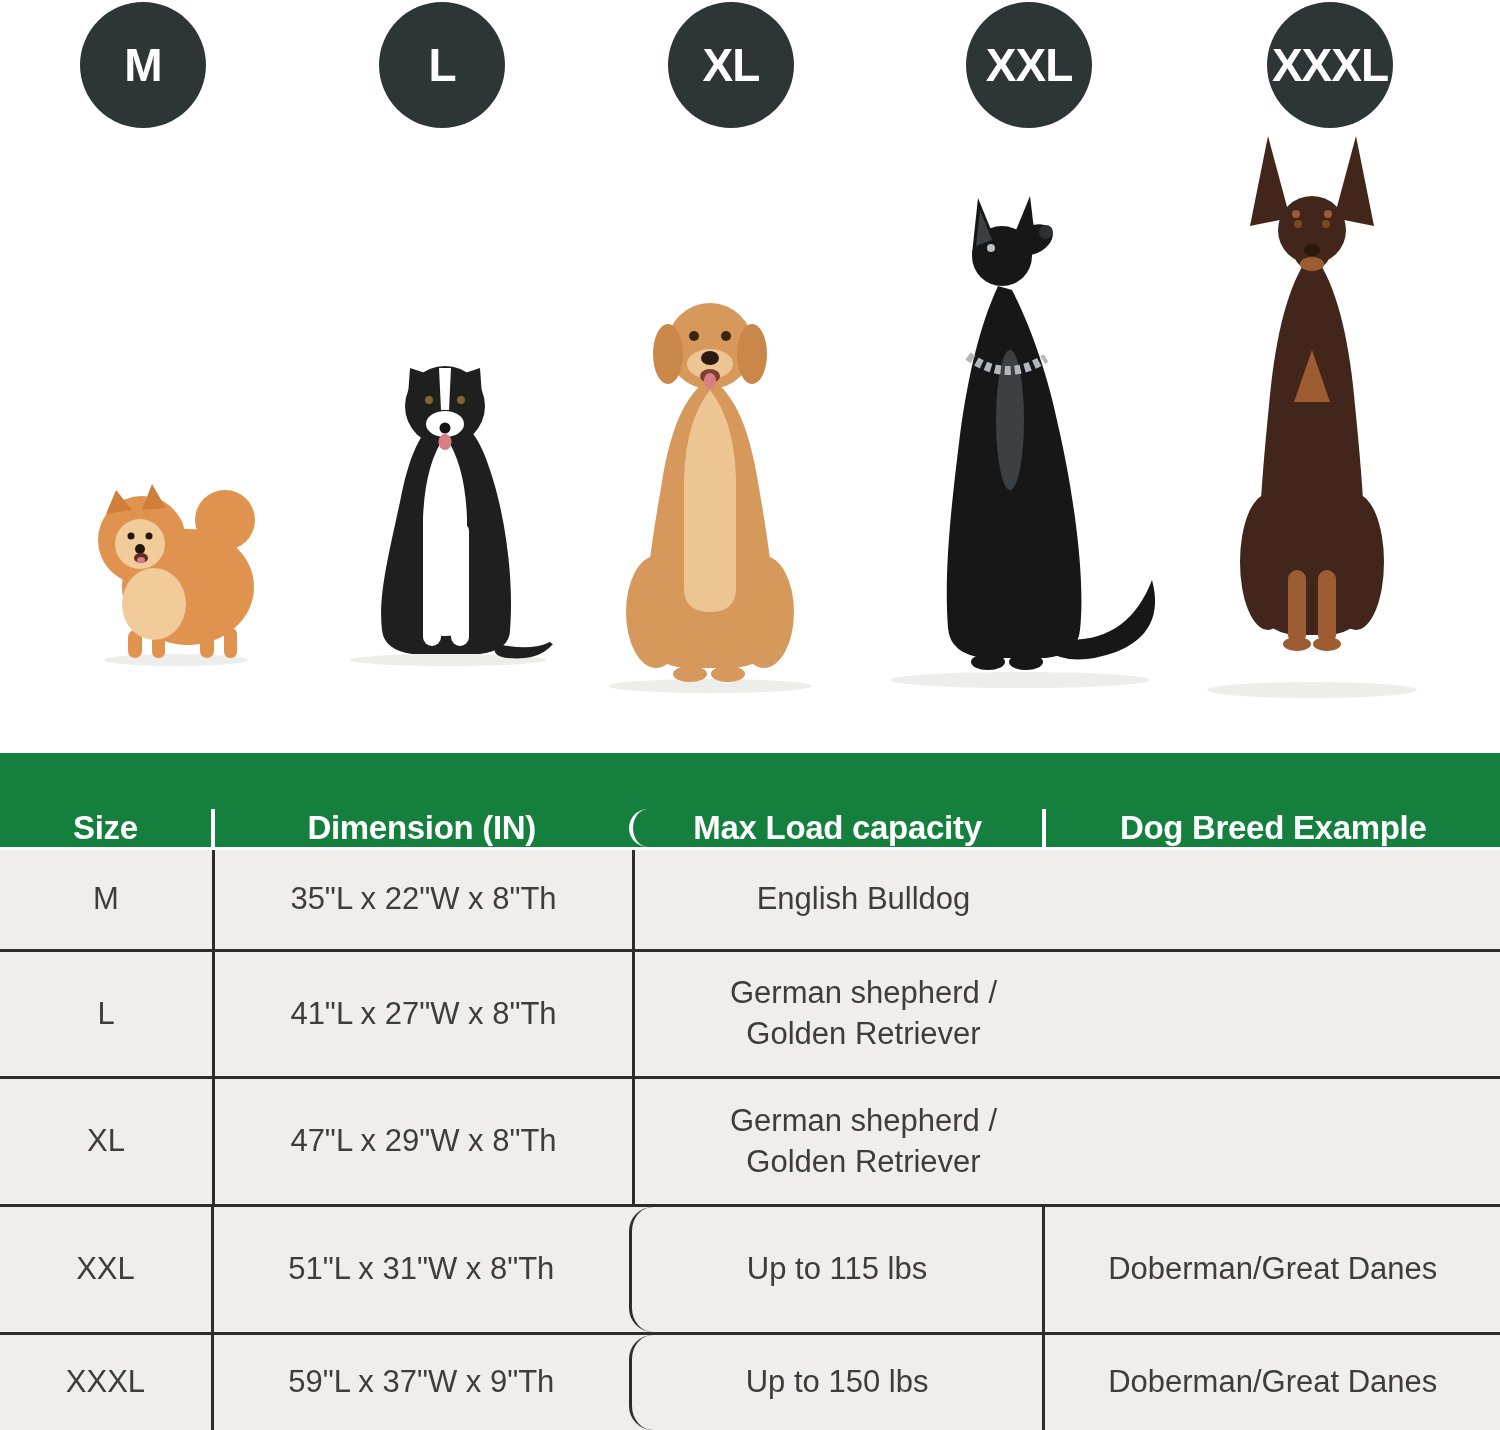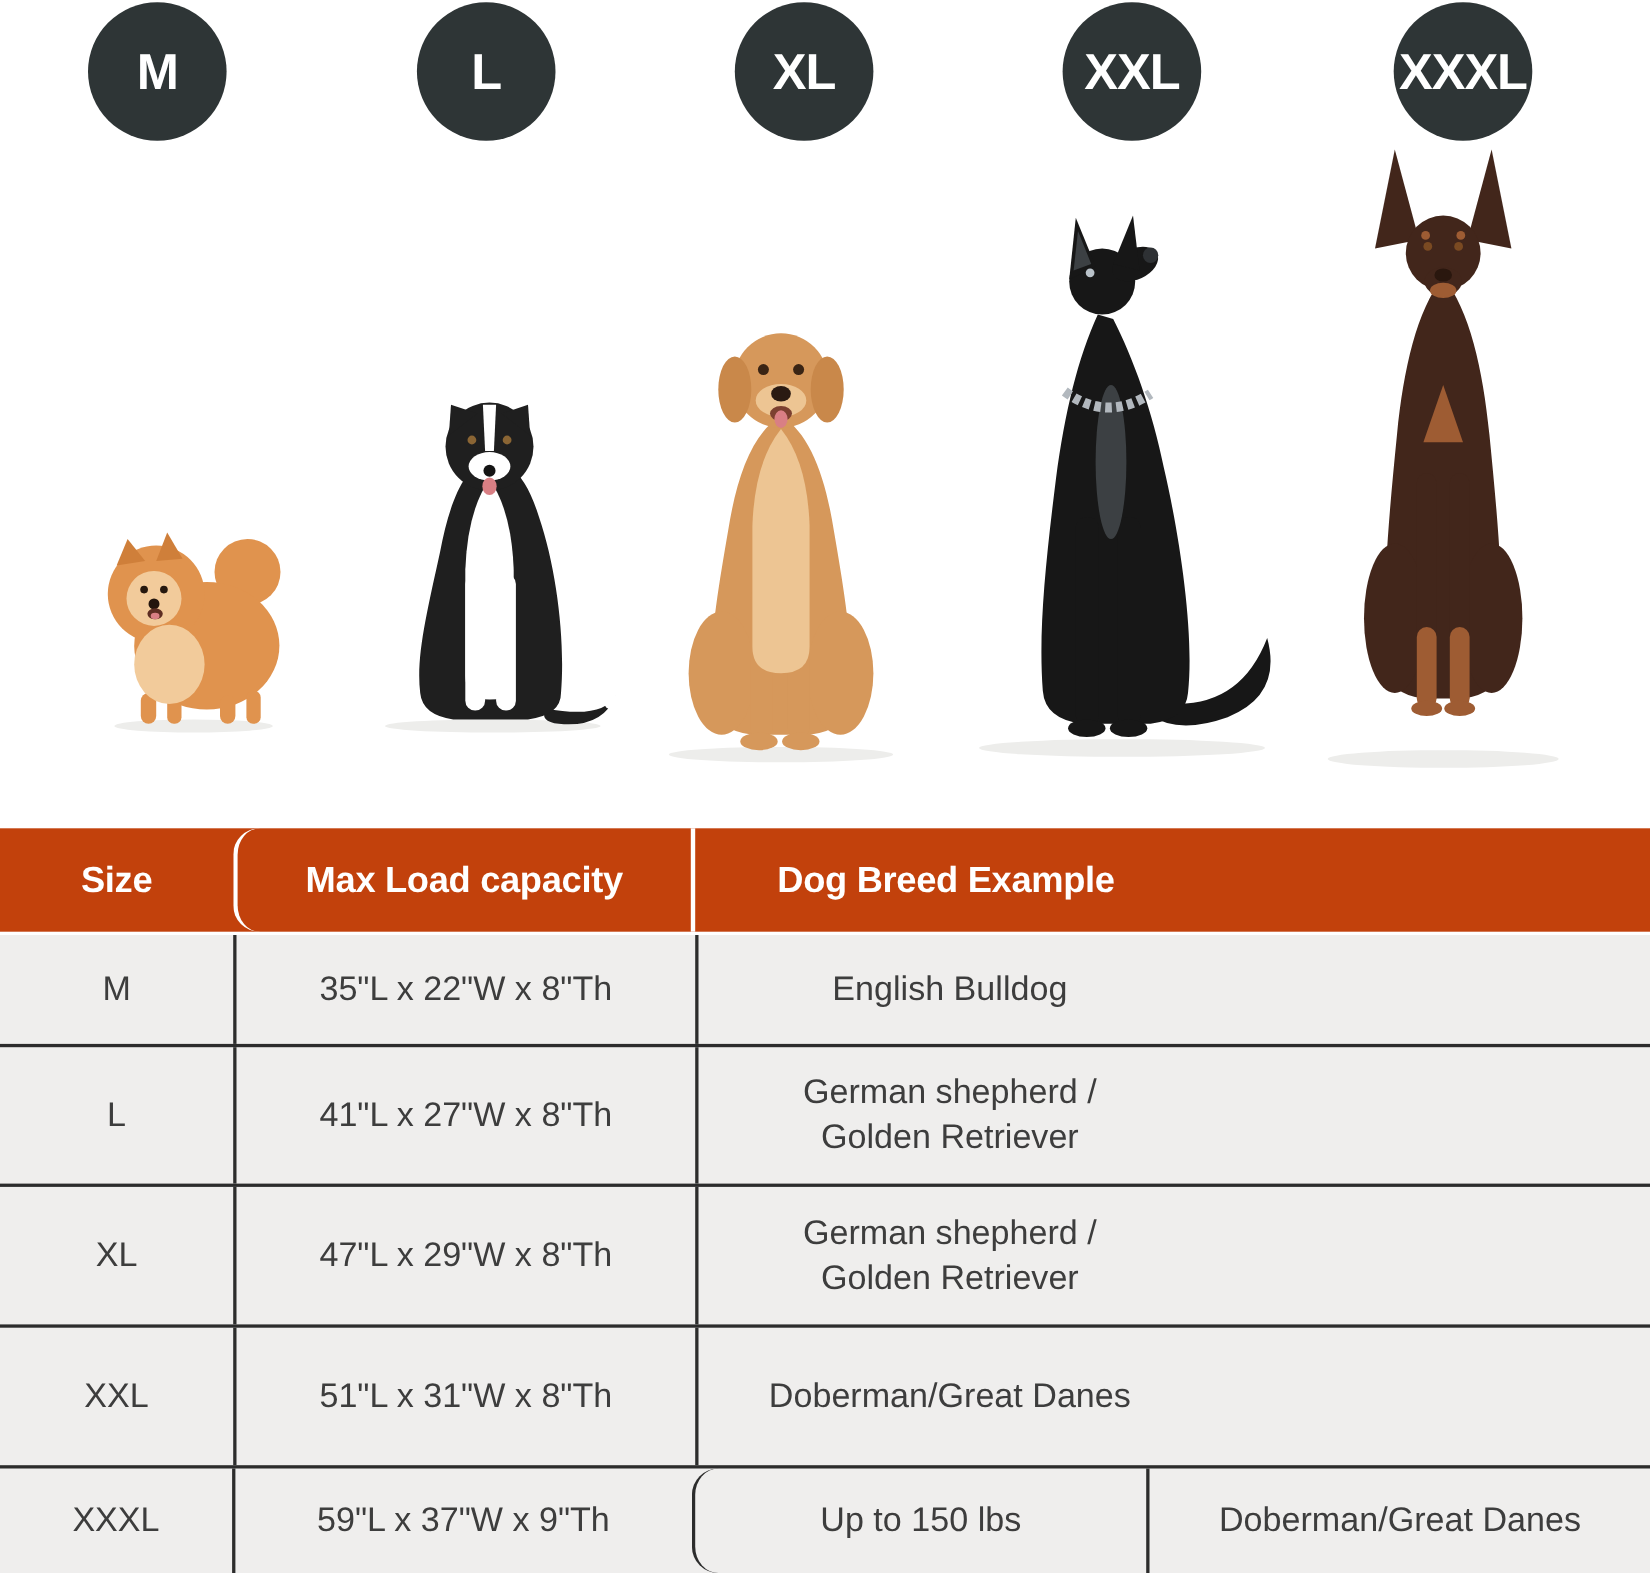--- a/index.html
+++ b/index.html
@@ -22,21 +22,21 @@
   .dog { position: absolute; }
   .dog svg { display: block; }
   .dog-pomeranian       { left: 88px;   top: 462px; }
   .dog-border-collie    { left: 328px;  top: 352px; }
   .dog-golden-retriever { left: 582px;  top: 282px; }
   .dog-great-dane       { left: 860px;  top: 190px; }
   .dog-doberman         { left: 1192px; top: 130px; }
 
   
   .sizetable { position: absolute; left: 0; top: 753px; width: 1500px; }
-  .thead { display: flex; height: 94px; background: #c2410c; margin-bottom: 3px; }
+  .thead { display: flex; height: 94px; background: #15803d; margin-bottom: 3px; align-items: flex-end; }
   .th { display: flex; align-items: center; justify-content: center;
         color: #ffffff; font-weight: 700; font-size: 33px; letter-spacing: -0.3px; }
   .th + .th { border-left: 4px solid #ffffff; }
   .tbody { width: 1500px; }
   .tr { display: flex; background: #efeeed; }
   .tr + .tr { border-top: 3px solid #2c2c2c; }
   .tr-m    { height: 99px; }
   .tr-l    { height: 127px; }
   .tr-xl   { height: 128px; }
   .tr-xxl  { height: 128px; }
@@ -214,20 +214,21 @@
         <circle cx="106" cy="94" r="4" fill="#7a4a22"></circle>
         <circle cx="134" cy="94" r="4" fill="#7a4a22"></circle>
         <ellipse cx="120" cy="120" rx="8" ry="6" fill="#2a170e"></ellipse>
       </g>
     </svg>
   </div>
 
   <div class="sizetable">
     <div class="thead">
       <div class="th col-size">Size</div>
+      <div class="th col-dimension">Dimension (IN)</div>
       <div class="th col-capacity">Max Load capacity</div>
       <div class="th col-breed">Dog Breed Example</div>
     </div>
     <div class="tbody">
 
       <div class="tr tr-m">
         <div class="td col-size">M</div>
         <div class="td col-dimension">35"L x 22"W x 8"Th</div>
         <div class="td col-breed">
           <span class="breed-line">English Bulldog</span>
@@ -249,20 +250,21 @@
         <div class="td col-dimension">47"L x 29"W x 8"Th</div>
         <div class="td col-breed">
           <span class="breed-line">German shepherd /</span>
           <span class="breed-line">Golden Retriever</span>
         </div>
       </div>
 
       <div class="tr tr-xxl">
         <div class="td col-size">XXL</div>
         <div class="td col-dimension">51"L x 31"W x 8"Th</div>
+        <div class="td col-capacity">Up to 115 lbs</div>
         <div class="td col-breed">
           <span class="breed-line">Doberman/Great Danes</span>
           <span class="breed-line"></span>
         </div>
       </div>
 
       <div class="tr tr-xxxl">
         <div class="td col-size">XXXL</div>
         <div class="td col-dimension">59"L x 37"W x 9"Th</div>
         <div class="td col-capacity">Up to 150 lbs</div>

